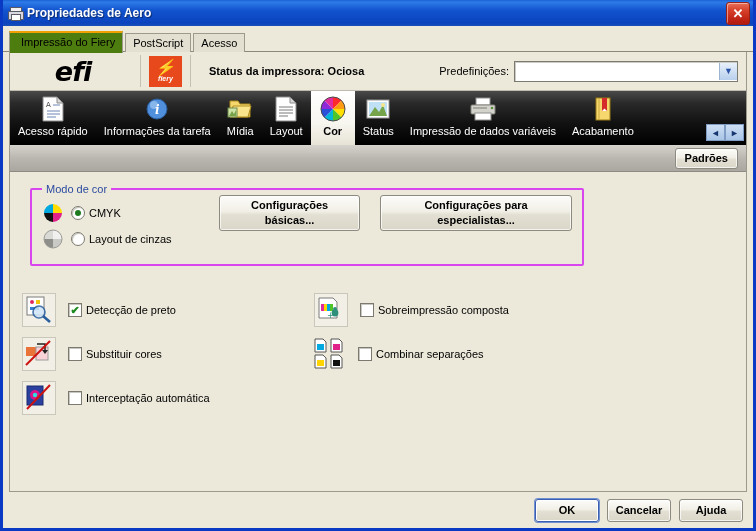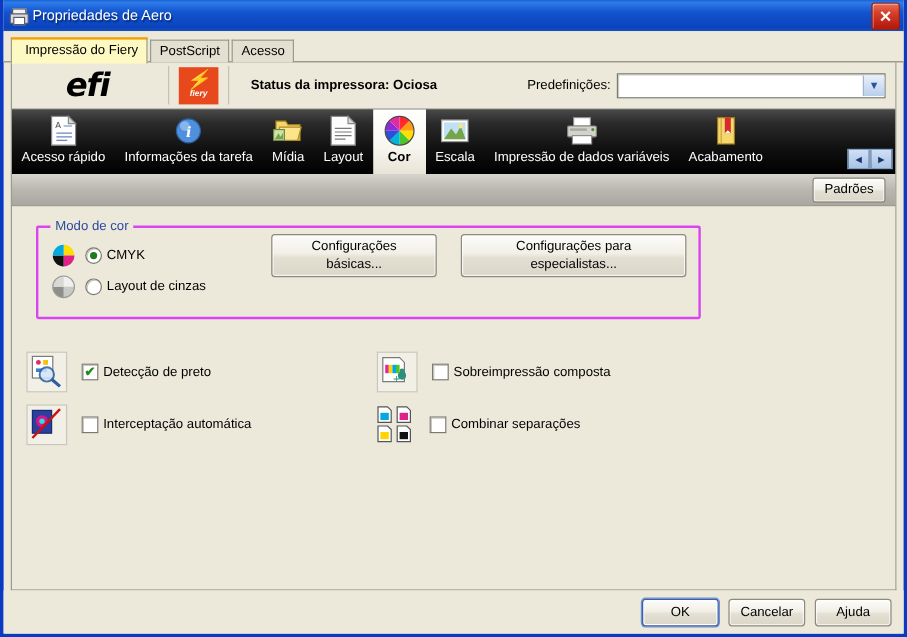--- a/index.html
+++ b/index.html
@@ -43,21 +43,21 @@
   }
   .title-icon .p-top {
     position:absolute; left:3px; top:2px; width:10px; height:5px;
     background:#f2f2f2; border:1px solid #5a5a66;
   }
   .title-icon .p-out {
     position:absolute; left:4px; top:9px; width:8px; height:5px;
     background:#ffffff; border:1px solid #5a5a66;
   }
   .titlebar .title-text {
-    color:#fff; font-weight:normal; font-size:12px;
+    color:#fff; font-weight:bold; font-size:12px;
     text-shadow: 1px 1px 1px rgba(0,0,0,.45);
     white-space: nowrap;
   }
   .titlebar .spacer { flex:1; }
   .close-btn {
     width: 22px; height: 21px; margin-right:1px;
     background: linear-gradient(to bottom,#E9715A 0%, #D7412A 35%, #B81C10 90%);
     border: 1px solid #9A2013;
     border-radius: 3px;
     box-shadow: inset 1px 1px 0 rgba(255,255,255,.45);
@@ -85,21 +85,21 @@
     font-size: 11px;
     background:#E3E0D1;
     border:1px solid #9c9a8c;
     border-bottom:none;
     margin-right: 2px;
     position: relative; z-index:1;
     cursor: pointer;
     white-space: nowrap;
   }
   .tab.active {
-    background:#fef9c3;
+    background:#4d7c0f;
     height: 20px; line-height: 19px;
     border-top: 2px solid #F0A000;
     z-index: 3;
     margin-bottom: -1px;
     padding-left: 11px;
   }
 
   
   .panel {
     flex: 1 1 auto;
@@ -208,20 +208,21 @@
     background: linear-gradient(to bottom,#FCFCFA 0%, #F1EFE6 45%, #E3E0D3 55%, #DAD7C9 100%);
     border:1px solid #8d8b80;
     border-radius:3px;
     font-family:"Liberation Sans", sans-serif;
     font-size:11px;
     color:#000;
     padding:2px 9px;
     cursor:pointer;
     line-height:15px;
     box-shadow: inset 0 0 0 1px rgba(255,255,255,.7);
+    font-weight: bold;
   }
   .btn.default-btn {
     border:1px solid #3a5fb0;
     box-shadow: inset 0 0 0 1px #ffffff, 0 0 0 1px #6f8fd0;
   }
 
   
   .content {
     flex: 1 1 auto;
     background:#ECE9DA;
@@ -431,21 +432,21 @@
 
       <div class="tbitem">
         <div class="glyph">
           <svg width="26" height="24" viewBox="0 0 26 24">
             <rect x="2" y="3" width="22" height="18" fill="#ffffff" stroke="#9a9a9a"></rect>
             <rect x="4" y="5" width="18" height="14" fill="#bfe0f5"></rect>
             <polygon points="4,19 10,10 14,15 18,8 22,19" fill="#76a44b"></polygon>
             <circle cx="18" cy="8" r="2" fill="#f7e58a"></circle>
           </svg>
         </div>
-        <div class="lbl">Escala</div>
+        <div class="lbl">Status</div>
       </div>
 
       <div class="tbitem">
         <div class="glyph">
           <svg width="30" height="26" viewBox="0 0 30 26">
             <rect x="8" y="2" width="14" height="7" fill="#fff" stroke="#8e8e8e"></rect>
             <rect x="3" y="9" width="24" height="9" rx="1" fill="#d3d3cc" stroke="#83837c"></rect>
             <rect x="7" y="17" width="16" height="7" fill="#fff" stroke="#8e8e8e"></rect>
             <rect x="5" y="11" width="14" height="2" fill="#a8a8a0"></rect>
             <circle cx="24" cy="12" r="1.3" fill="#5a8a3a"></circle>
@@ -533,20 +534,35 @@
                 <circle cx="16" cy="18" r="6" fill="#cfe4f7" stroke="#2a5e9e" stroke-width="1.6" opacity=".85"></circle>
                 <line x1="20" y1="22" x2="27" y2="28" stroke="#2a5e9e" stroke-width="2.6"></line>
               </svg>
             </div>
             <label class="chk-wrap">
               <span class="chk">✔</span>
               <span>Detecção de preto</span>
             </label>
           </div>
 
+          <div class="checkrow">
+            <div class="big-icon">
+              <svg width="30" height="30" viewBox="0 0 30 30">
+                <rect x="3" y="9" width="10" height="9" fill="#e8743a"></rect>
+                <rect x="13" y="9" width="12" height="13" fill="#f7d3d8" stroke="#9a9a9a"></rect>
+                <polyline points="14,6 22,6 22,13" fill="none" stroke="#222" stroke-width="1.5"></polyline>
+                <polygon points="22,16 19,12 25,12" fill="#222"></polygon>
+                <line x1="3" y1="27" x2="27" y2="3" stroke="#cc1111" stroke-width="2"></line>
+              </svg>
+            </div>
+            <label class="chk-wrap">
+              <span class="chk"></span>
+              <span>Substituir cores</span>
+            </label>
+          </div>
 
           <div class="checkrow">
             <div class="big-icon">
               <svg width="30" height="30" viewBox="0 0 30 30">
                 <rect x="4" y="4" width="16" height="19" fill="#2b3f9e" stroke="#1a2a70"></rect>
                 <circle cx="12" cy="13" r="5" fill="#d8148a"></circle>
                 <circle cx="12" cy="13" r="2.2" fill="#2be0e0"></circle>
                 <line x1="4" y1="27" x2="27" y2="3" stroke="#cc1111" stroke-width="2"></line>
               </svg>
             </div>

